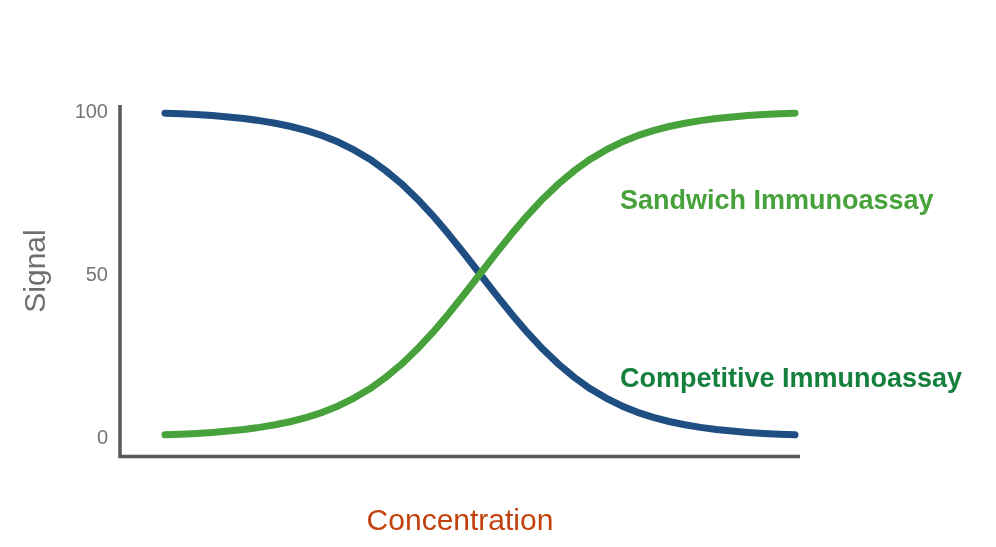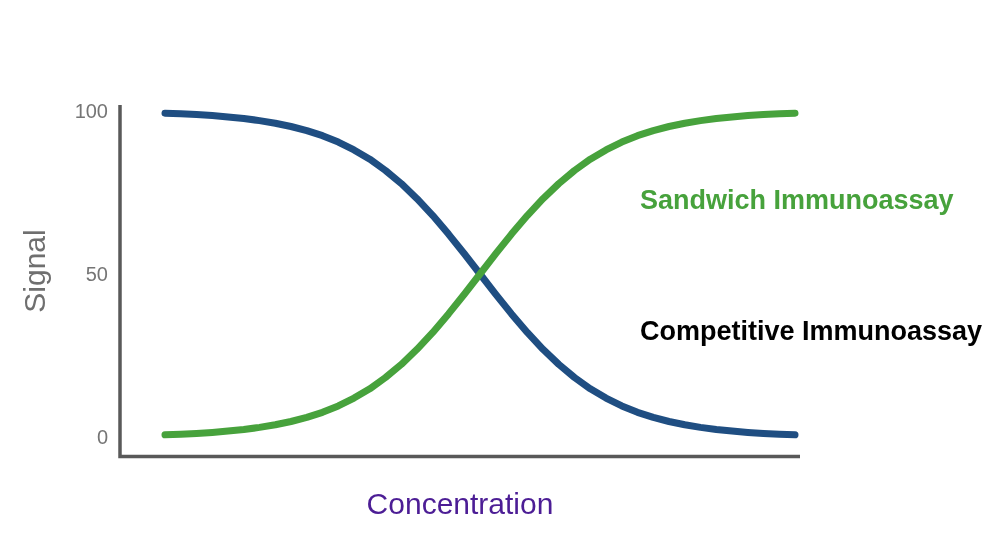--- a/index.html
+++ b/index.html
@@ -41,21 +41,21 @@
     transform: translate(-50%, -50%) rotate(-90deg);
   }
   .xlabel {
     position: absolute;
     left: 460px;
     top: 504px;
     transform: translate(-50%, -50%);
   }
   .series-label {
     position: absolute;
-    left: 640px;
+    left: 620px;
     font-size: 27px;
     font-weight: 600;
     white-space: nowrap;
   }
   .series-label.sandwich   { top: 185px; }
   .series-label.competitive{ top: 316px; }
 </style>
 </head>
 <body>
 
@@ -71,18 +71,18 @@
       </g>
   </svg>
 
   <div id="yticks">
       <div class="ytick" style="top: 421px; color: rgb(117, 117, 117);">0</div>
       <div class="ytick" style="top: 258px; color: rgb(117, 117, 117); text-align: right;">50</div>
       <div class="ytick" style="top: 95px; color: rgb(117, 117, 117);">100</div>
     </div>
 
   <div class="axis-title ylabel" style="color: rgb(111, 111, 111);">Signal</div>
-  <div class="axis-title xlabel" style="color: #4c1d95;">Concentration</div>
+  <div class="axis-title xlabel" style="color: #c2410c; margin-top: 16px;">Concentration</div>
 
   <div class="series-label sandwich" style="color: rgb(71, 162, 60);">Sandwich Immunoassay</div>
-  <div class="series-label competitive" style="color: #000000;">Competitive Immunoassay</div>
+  <div class="series-label competitive" style="color: #15803d; margin-top: 47px;">Competitive Immunoassay</div>
 
 </div>
 
 </body></html>

